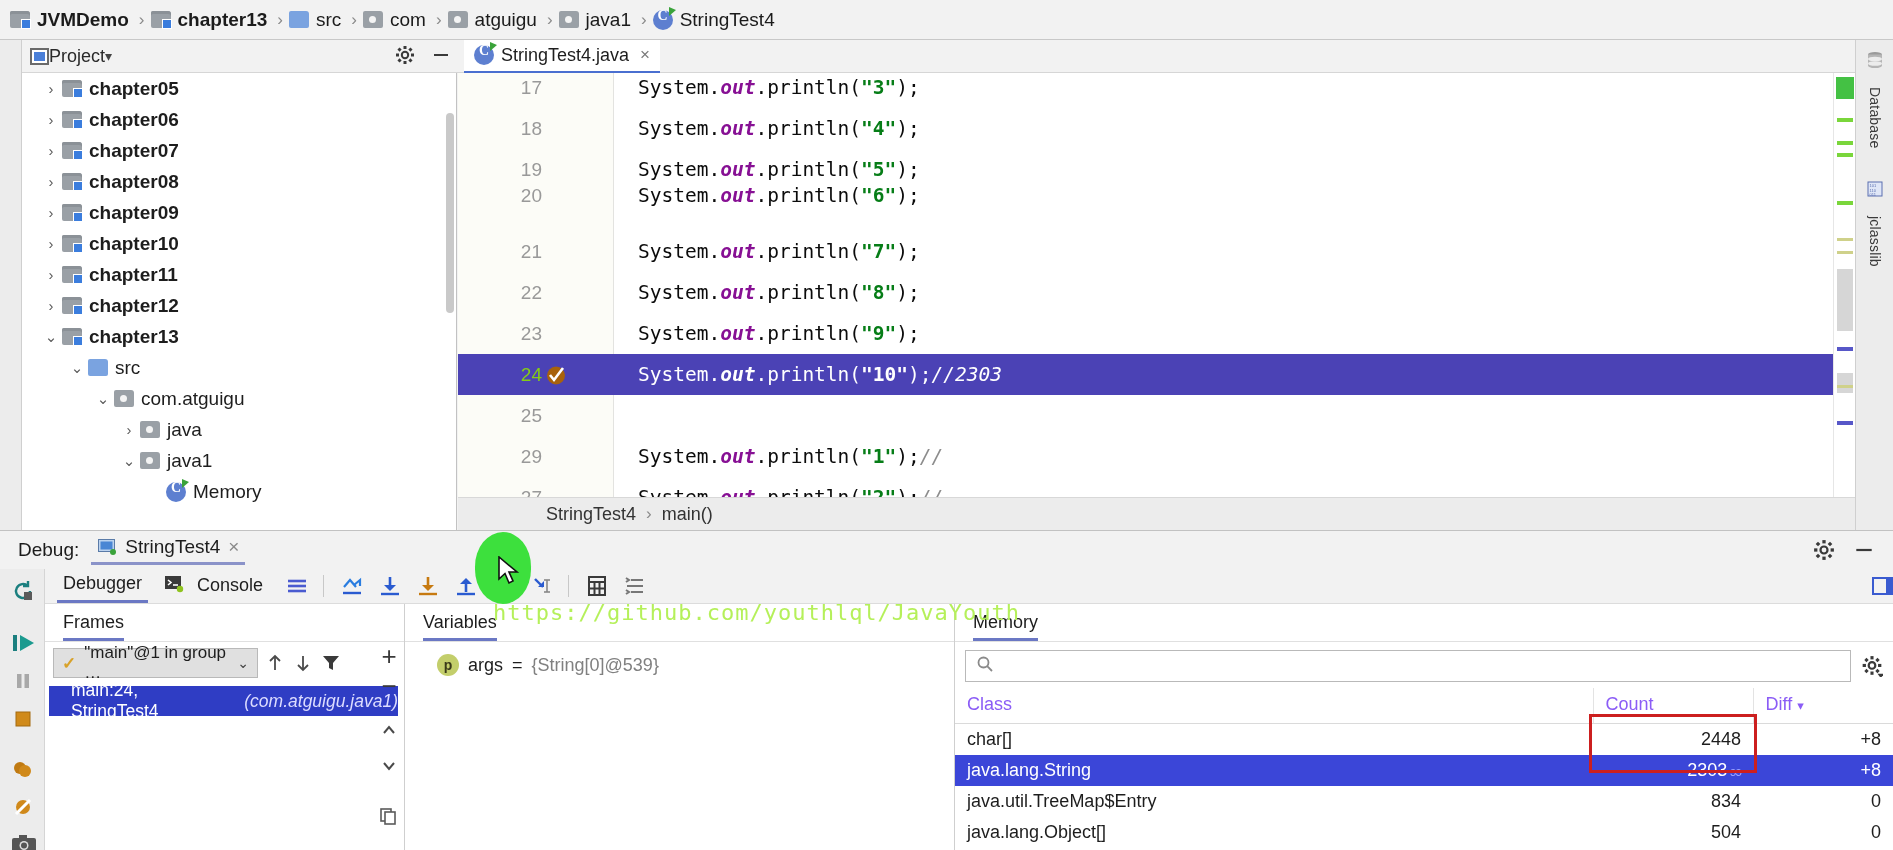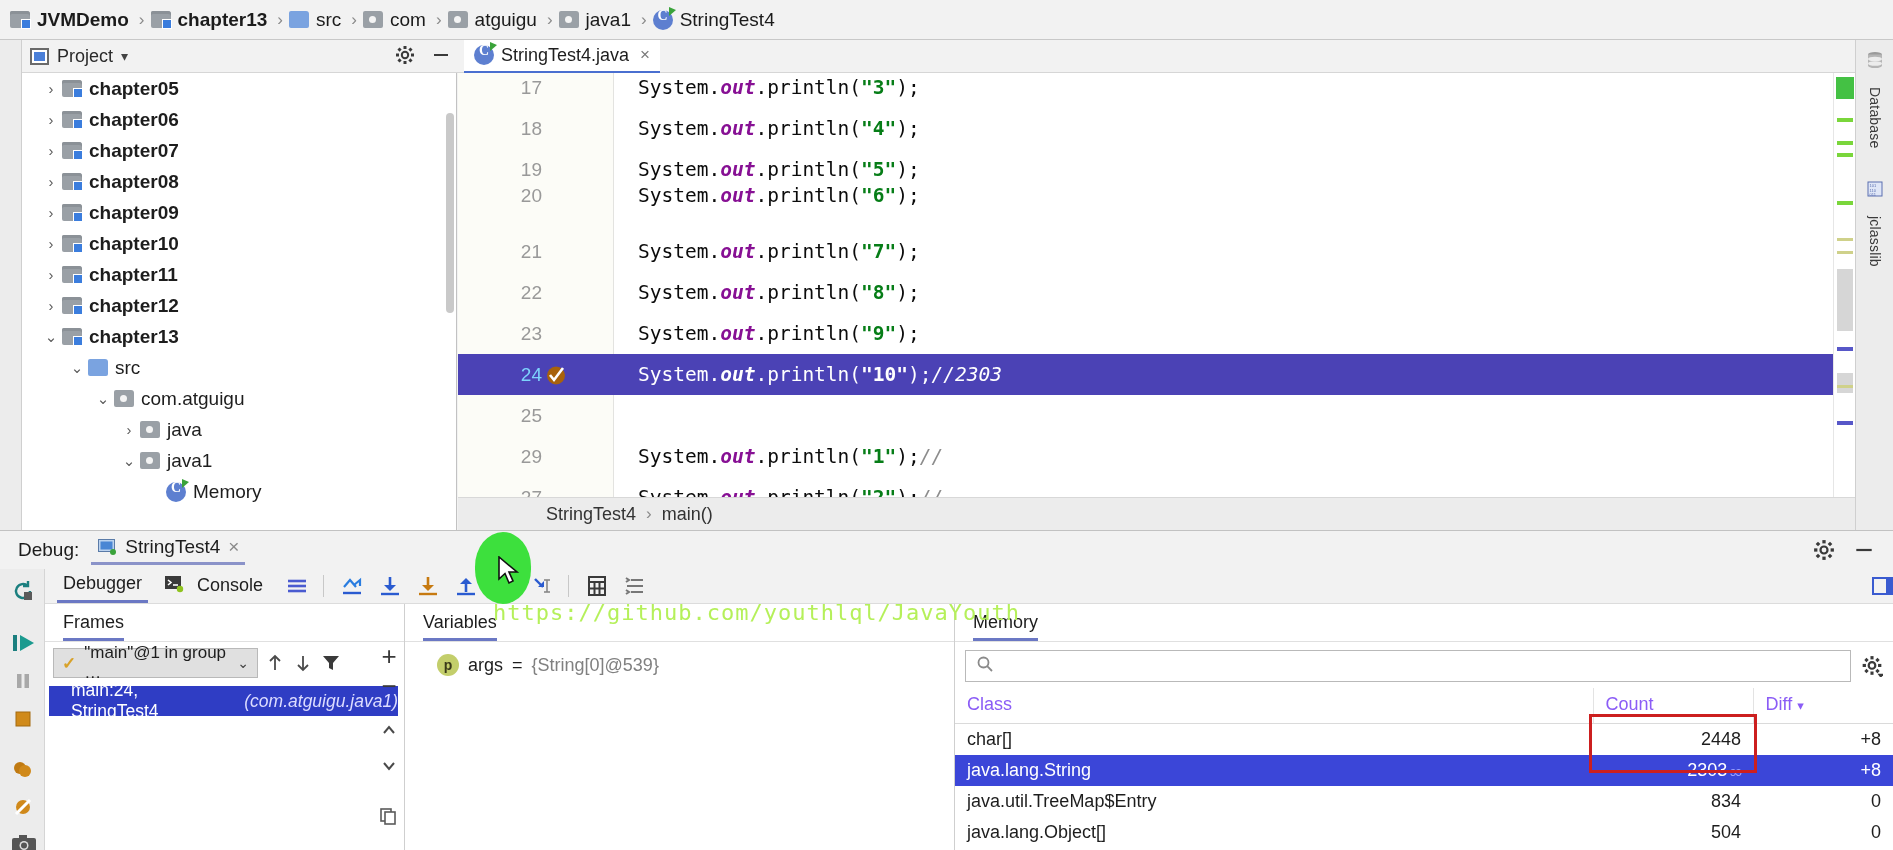--- a/index.html
+++ b/index.html
@@ -31,21 +31,21 @@
      border-left:7px solid #3aa33a; border-bottom:6px solid transparent; border-top:3px solid transparent; }
 
   
   .leftstrip { position:absolute; left:0; top:40px; width:22px; height:490px;
      background:#ececec; border-right:1px solid #cfcfcf; }
   .vtext { writing-mode:vertical-rl; text-orientation:mixed; font-size:14px; color:#3a3a3a;
      padding-top:8px; letter-spacing:.2px; }
 
   .project-panel { position:absolute; left:22px; top:40px; width:435px; height:490px;
      background:#f7f7f7; border-right:1px solid #c2c2c2; }
-  .panel-head { height:33px; display:flex; align-items:center; gap:8px; padding:0 8px;
+  .panel-head { height:33px; display:flex; align-items:center; gap:0; padding:0 8px;
      background:#f2f2f2; border-bottom:1px solid #d6d6d6; }
   .panel-title { font-size:18px; color:#2a2a2a; }
   .panel-head .spacer { flex:1; }
   .hicon { width:22px; height:22px; position:relative; cursor:default; }
 
   .tree { position:absolute; left:0; top:33px; width:100%; height:457px; overflow:hidden;
      background:#fff; }
   .trow { display:flex; align-items:center; height:31px; font-size:19px; white-space:nowrap; }
   .twist { width:22px; text-align:center; color:#5a5a5a; font-size:15px; }
   .tlabel { margin-left:7px; }
@@ -69,21 +69,21 @@
   .gutter { position:absolute; left:0; top:0; width:100px; height:100%; background:#fcfcf7;
      border-right:0; }
   .foldcol { position:absolute; left:100px; top:0; width:56px; height:100%; background:#fcfcf7;
      border-right:1px solid #e3e3e0; }
   .cline { position:absolute; left:0; right:0; height:41px; display:flex; align-items:center; }
   .lno { position:absolute; left:0; width:84px; text-align:right; color:#999; font-size:19px;
      font-family:"Liberation Sans", sans-serif; }
   .ctext { position:absolute; left:180px; white-space:pre; }
   .cline.hl { background:#4b42b5; }
   .cline.hl .ctext { color:#fff; }
-  .cline.hl .lno { color:#7dd3fc; }
+  .cline.hl .lno { color:#84cc16; }
   .hlbar { position:absolute; left:156px; right:0; height:41px; background:#4b42b5; }
   .hlbar2 { position:absolute; left:0; width:156px; height:41px; background:#4b42b5; opacity:.92; }
   .kw-out { color:#871094; font-style:italic; font-weight:bold; }
   .str { color:#067d17; font-weight:bold; }
   .cmt { color:#8c8c8c; font-style:italic; }
   .plain { color:#0b0b0b; }
   .hl .kw-out, .hl .str, .hl .cmt, .hl .plain { color:#fff; }
   .bpmark { position:absolute; left:86px; width:24px; height:24px; }
   .breadcrumb-bottom { position:absolute; left:0; right:0; bottom:0; height:33px; background:#ececec;
      border-top:1px solid #d8d8d8; display:flex; align-items:center; gap:8px; padding-left:88px;

